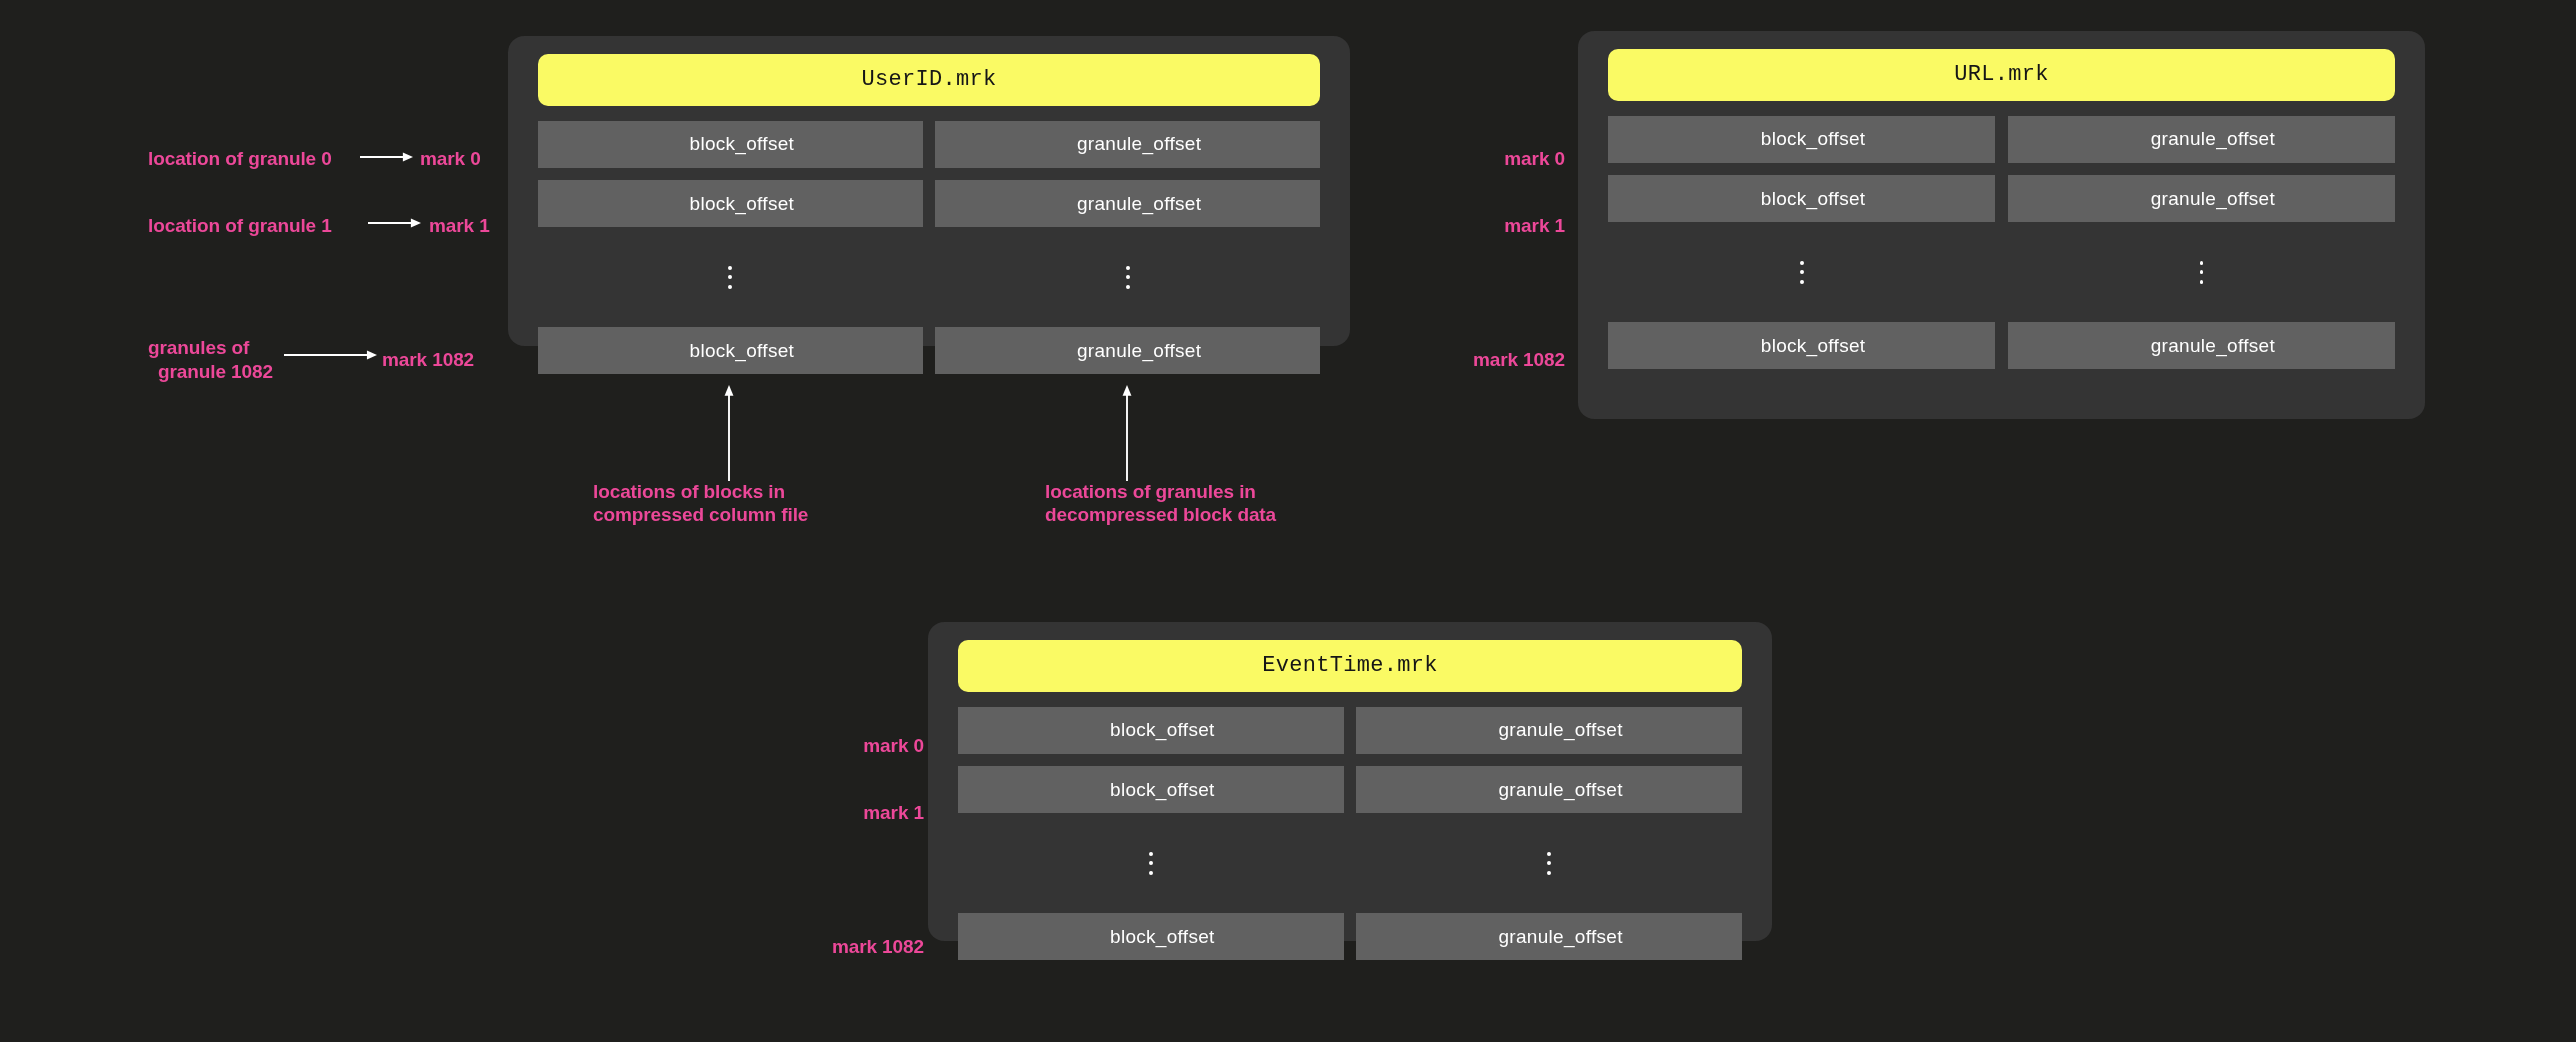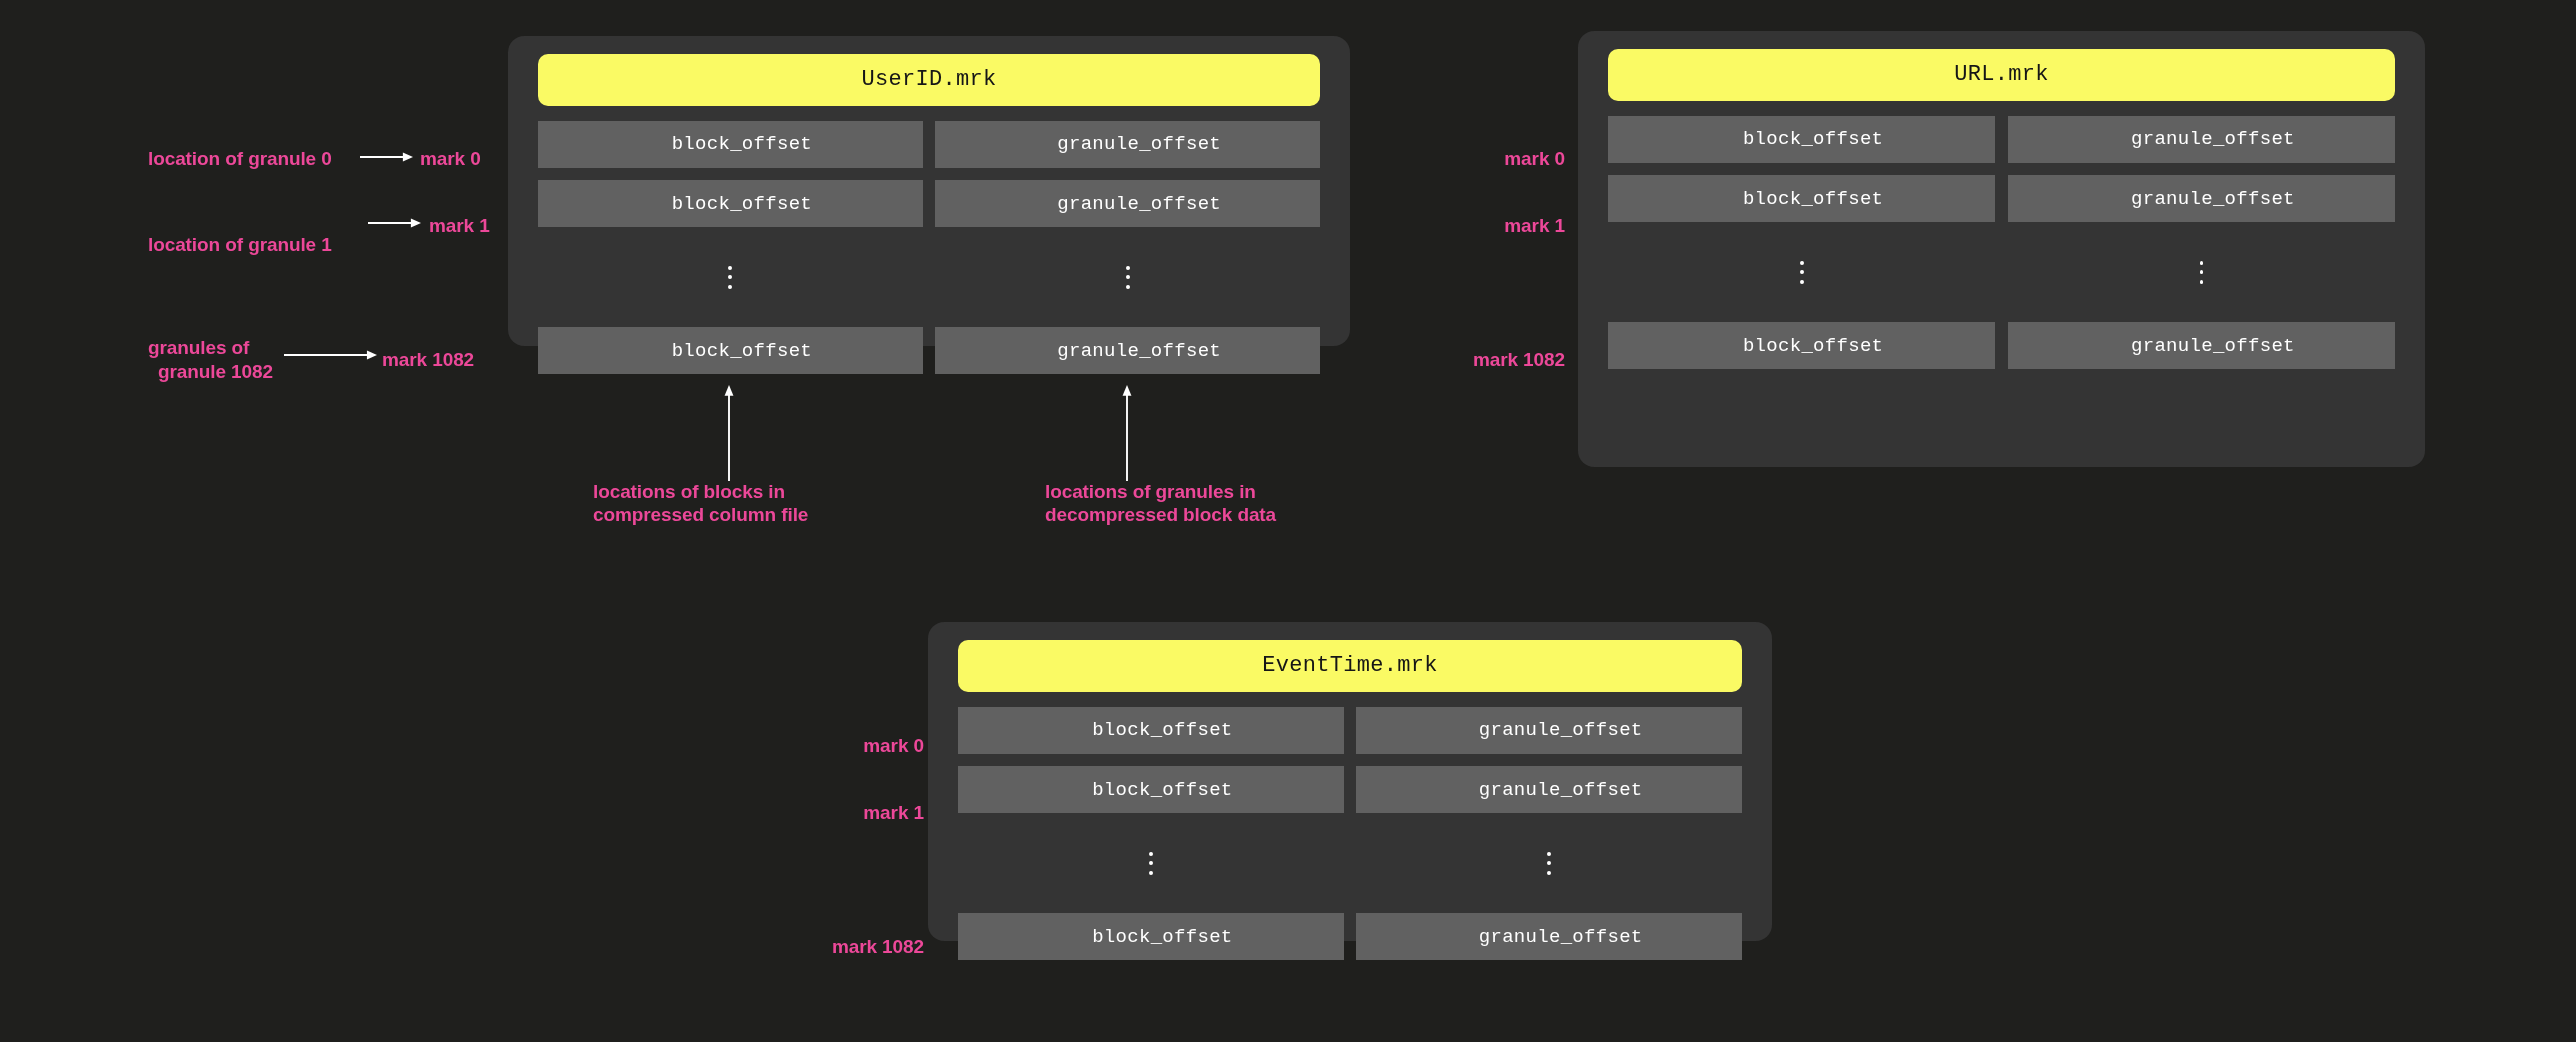--- a/index.html
+++ b/index.html
@@ -43,21 +43,21 @@
     margin-bottom: 12.6px;
   }
   .cell {
     flex: 1;
     background: #616161;
     color: #ffffff;
     height: 47px;
     display: flex;
     align-items: center;
     justify-content: center;
-    font-family: Liberation Mono, monospace;
+    font-family: Liberation Sans, sans-serif;
     font-size: 19px;
     letter-spacing: 0.3px;
     padding-left: 23px;
   }
   .row-dots {
     display: flex;
     gap: 12.6px;
     height: 75px;
     margin-bottom: 12.6px;
   }
@@ -112,21 +112,21 @@
 
   <div class="lbl" style="left:148px; top:147px;">location of granule 0</div>
   <div class="arrow-h" style="left:360px; top:150px; width:53px;">
     <svg width="53" height="14" viewBox="0 0 84 22">
       <line x1="0" y1="11" x2="70" y2="11" stroke="#ffffff" stroke-width="3"></line>
       <path d="M 84 11 L 68 4 L 68 18 Z" fill="#ffffff"></path>
     </svg>
   </div>
   <div class="lbl" style="left:420px; top:147px;">mark 0</div>
 
-  <div class="lbl" style="left:148px; top:214px;margin-top:19px;">location of granule 1</div>
+  <div class="lbl" style="left:148px; top:214px;">location of granule 1</div>
   <div class="arrow-h" style="left:368px; top:216px; width:53px;">
     <svg width="53" height="14" viewBox="0 0 84 22">
       <line x1="0" y1="11" x2="70" y2="11" stroke="#ffffff" stroke-width="3"></line>
       <path d="M 84 11 L 68 4 L 68 18 Z" fill="#ffffff"></path>
     </svg>
   </div>
   <div class="lbl" style="left:429px; top:214px;">mark 1</div>
 
   <div class="lbl" style="left:148px; top:336px;">granules of</div>
   <div class="lbl" style="left:158px; top:360px;">granule 1082</div>
@@ -188,21 +188,21 @@
   </div>
   <div class="lbl" style="left:593px; top:480px;">locations of blocks in
 compressed column file</div>
   <div class="lbl" style="left:1045px; top:480px;">locations of granules in
 decompressed block data</div>
 
   <div class="lbl right" style="left:1358px; top:147px; width:207px;">mark 0</div>
   <div class="lbl right" style="left:1358px; top:214px; width:207px;">mark 1</div>
   <div class="lbl right" style="left:1358px; top:348px; width:207px;">mark 1082</div>
 
-  <div class="mrk-card" style="left:1578px; top:31px; width:847px; height:436px;">
+  <div class="mrk-card" style="left:1578px; top:31px; width:847px; height:388px;">
     <div class="card-title">URL.mrk</div>
 
     <div class="row">
       <div class="cell">block_offset</div>
       <div class="cell">granule_offset</div>
     </div>
 
     <div class="row">
       <div class="cell">block_offset</div>
       <div class="cell">granule_offset</div>

